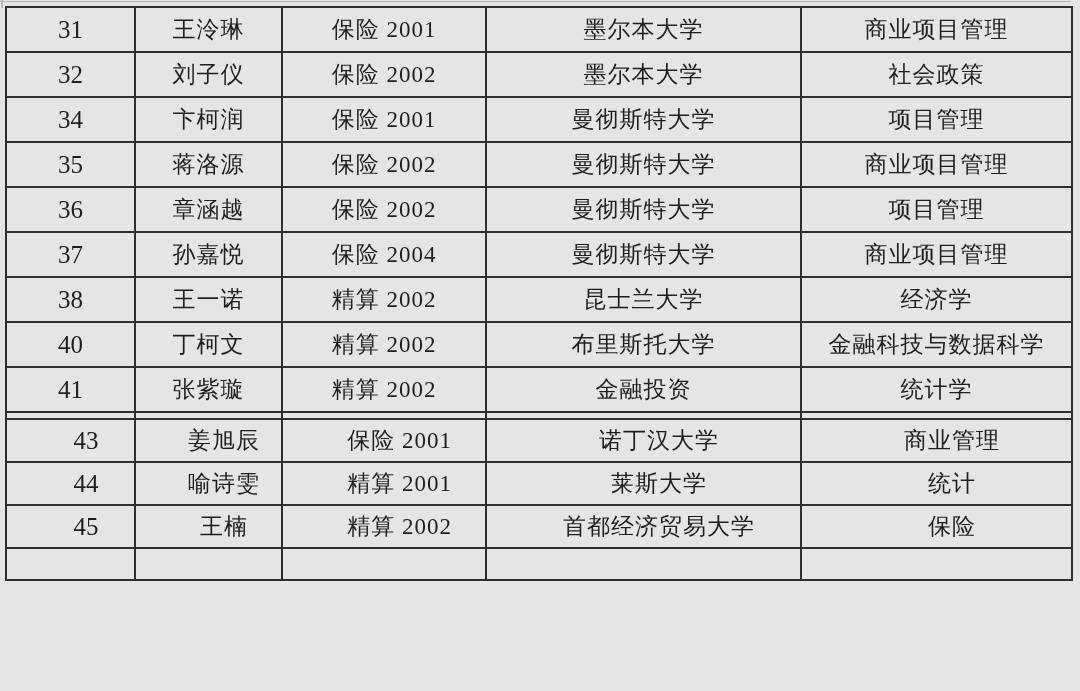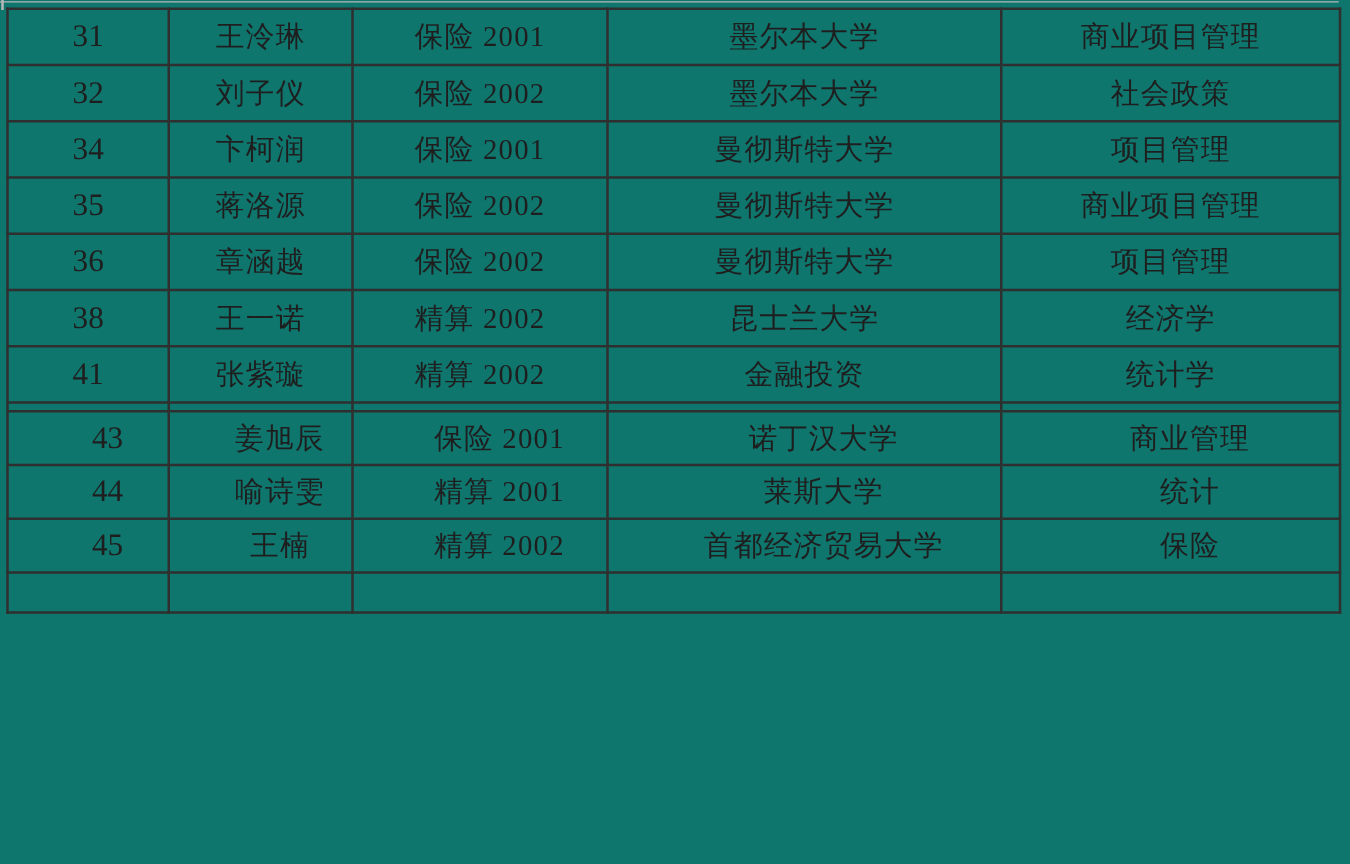--- a/index.html
+++ b/index.html
@@ -1,20 +1,20 @@
 <!DOCTYPE html>
 <html><head>
 <meta charset="utf-8">
 <style>
   html, body { margin: 0; padding: 0; background: #ffffff; }
   .page {
     position: relative;
     width: 1080px;
     height: 691px;
-    background: #0f766e;
+    background: #e5e5e5;
     overflow: hidden;
     font-family: "Liberation Serif", "DejaVu Serif", serif;
     color: #1e1e1e;
   }
   table.roster {
     position: absolute;
     left: 5px;
     top: 6px;
     width: 1066px;
     border-collapse: collapse;
@@ -92,25 +92,39 @@
           <td>商业项目管理</td>
         </tr>
         <tr class="row-a">
           <td class="num">36</td>
           <td>章涵越</td>
           <td>保险 2002</td>
           <td>曼彻斯特大学</td>
           <td>项目管理</td>
         </tr>
         <tr class="row-a">
+          <td class="num">37</td>
+          <td>孙嘉悦</td>
+          <td>保险 2004</td>
+          <td>曼彻斯特大学</td>
+          <td>商业项目管理</td>
+        </tr>
+        <tr class="row-a">
           <td class="num">38</td>
           <td>王一诺</td>
           <td>精算 2002</td>
           <td>昆士兰大学</td>
           <td>经济学</td>
+        </tr>
+        <tr class="row-a">
+          <td class="num">40</td>
+          <td>丁柯文</td>
+          <td>精算 2002</td>
+          <td>布里斯托大学</td>
+          <td>金融科技与数据科学</td>
         </tr>
         <tr class="row-a">
           <td class="num">41</td>
           <td>张紫璇</td>
           <td>精算 2002</td>
           <td>金融投资</td>
           <td>统计学</td>
         </tr>
         <tr class="row-spacer">
           <td></td>

